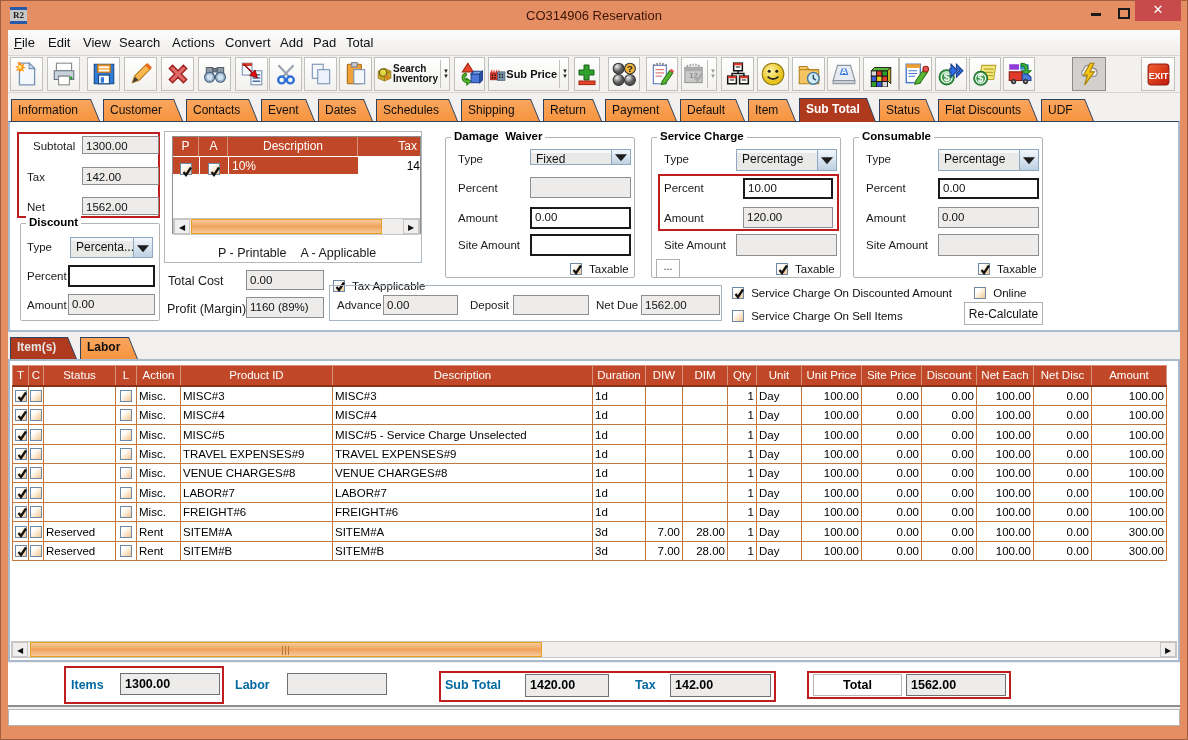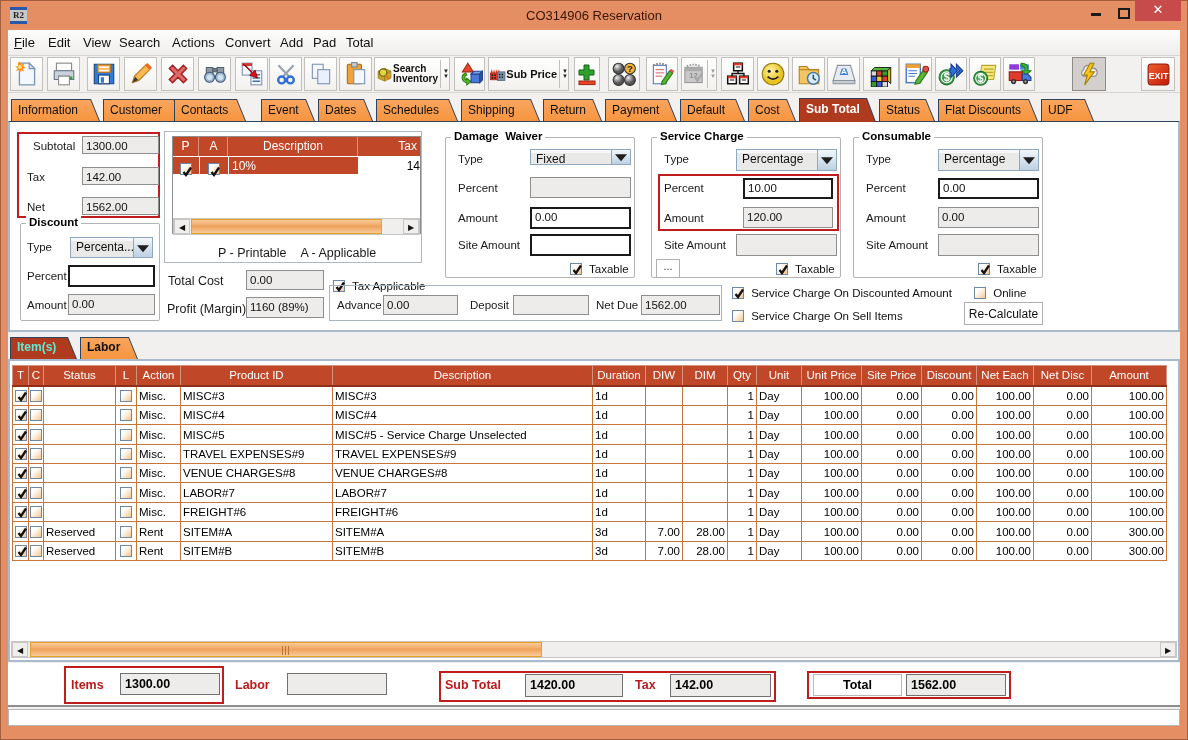--- a/index.html
+++ b/index.html
@@ -54,21 +54,21 @@
 #itemtable td { font-size:11.5px; color:#000; height:19px; border:1px solid #C4763B; overflow:hidden; white-space:nowrap; padding:0 2px; }
 #itemtable td.cc { text-align:center; padding:0; }
 #itemtable td.rgt { text-align:right; }
 #itemtable td.lft { text-align:left; }
 
 .sbh { position:absolute; height:17px; background:#F0EFEE; border:1px solid #C8C6C4; }
 .sbthumb { position:absolute; top:0px; height:15px; background:linear-gradient(#F8CA9A,#EFA35C,#F8CA9A); border:1px solid #E8A020; }
 .sbarrow { position:absolute; top:0; width:16px; height:15px; background:#F0EFEE; border:1px solid #C8C6C4; font-size:8px; text-align:center; line-height:15px; color:#111; }
 
 #totalsbar { position:absolute; left:8px; top:663px; width:1172px; height:44px; background:#fff; border-bottom:2px solid #8E8E8E; }
-.blbl { position:absolute; font-size:12.5px; font-weight:bold; color:#b91c1c; }
+.blbl { position:absolute; font-size:12.5px; font-weight:bold; color:#0369a1; }
 .bfld { position:absolute; background:#EDECEB; border:1px solid #707070; font-size:12.5px; font-weight:bold; color:#000; padding:3px 0 0 4px; }
 #statusbar { position:absolute; left:8px; top:709px; width:1172px; height:17px; background:#fff; border:1px solid #B8B6B4; }
 </style></head>
 <body>
 <div id="win">
  <div id="client"></div>
  <div id="title">
    <div id="r2icon">R2</div>
    <div class="cap">CO314906 Reservation</div>
    <div id="minb"></div>
@@ -366,21 +366,21 @@
       </div>
 
  </div>
  <div id="tabstrip">
 <div class="tab" style="left:3px;width:89px">
         <i>Information</i>
       </div>
 <div class="tab" style="left:95px;width:80px">
         <i>Customer</i>
       </div>
-<div class="tab" style="left:166px;width:72px">
+<div class="tab" style="left:178px;width:72px">
         <i>Contacts</i>
       </div>
 <div class="tab" style="left:253px;width:54px">
         <i>Event</i>
       </div>
 <div class="tab" style="left:310px;width:55px">
         <i>Dates</i>
       </div>
 <div class="tab" style="left:368px;width:82px">
         <i>Schedules</i>
@@ -391,21 +391,21 @@
 <div class="tab" style="left:535px;width:59px">
         <i>Return</i>
       </div>
 <div class="tab" style="left:597px;width:72px">
         <i>Payment</i>
       </div>
 <div class="tab" style="left:672px;width:65px">
         <i>Default</i>
       </div>
 <div class="tab" style="left:740px;width:48px">
-        <i>Cost</i>
+        <i>Item</i>
       </div>
 <div class="tab sel" style="left:791px;width:77px">
         <i>Sub Total</i>
       </div>
 <div class="tab" style="left:871px;width:56px">
         <i>Status</i>
       </div>
 <div class="tab" style="left:930px;width:100px">
         <i>Flat Discounts</i>
       </div>
@@ -518,21 +518,21 @@
           </svg></span> Taxable</div>
 
    <div class="cbrow" style="left:722px;top:165px"><span class="cb "><svg viewBox="0 0 12 12" width="12" height="12">
             <path d="M2.5 6 L5 9 L10 1.5" stroke="#111" stroke-width="2.3" fill="none"></path>
           </svg></span> Service Charge On Discounted Amount</div>
    <div class="cbrow" style="left:964px;top:165px"><span class="cb "></span> Online</div>
    <div class="cbrow" style="left:722px;top:188px"><span class="cb "></span> Service Charge On Sell Items</div>
    <div class="abs" style="left:954px;top:180px;width:79px;height:23px;border:1px solid #B0B0B0;font-size:12px;text-align:center;padding-top:4px;color:#111">Re-Calculate</div>
  </div>
 
- <div class="itab" style="left:10px;top:337px;width:67px;height:22px;color:#5eead4;">
+ <div class="itab" style="left:10px;top:337px;width:67px;height:22px;color:#e5e5e5;">
       <i style="background:#AF3A1E">Item(s)</i>
     </div>
  <div class="itab" style="left:80px;top:337px;width:58px;height:22px;color:#101010;">
       <i style="background:linear-gradient(#FAA55E,#F6953F)">Labor</i>
     </div>
  <div id="tablepanel">
    <table id="itemtable">
      <tbody>
           <tr>
             <th style="width:16px">T</th>
@@ -764,21 +764,21 @@
    </div>
  </div>
  <div id="totalsbar">
    <div class="redbox" style="left:56px;top:3px;width:160px;height:38px"></div>
    <div class="blbl" style="left:63px;top:15px">Items</div>
    <div class="bfld" style="left:112px;top:10px;width:100px;height:22px">1300.00</div>
    <div class="blbl" style="left:227px;top:15px">Labor</div>
    <div class="bfld" style="left:279px;top:10px;width:100px;height:22px;font-weight:normal"></div>
    <div class="redbox" style="left:431px;top:8px;width:337px;height:31px"></div>
    <div class="blbl" style="left:437px;top:15px">Sub Total</div>
-   <div class="bfld" style="left:517px;top:11px;width:98px;height:23px">1420.00</div>
+   <div class="bfld" style="left:517px;top:11px;width:84px;height:23px">1420.00</div>
    <div class="blbl" style="left:627px;top:15px">Tax</div>
    <div class="bfld" style="left:662px;top:11px;width:101px;height:23px">142.00</div>
    <div class="redbox" style="left:799px;top:8px;width:204px;height:28px"></div>
    <div class="abs" style="left:805px;top:11px;width:89px;height:22px;border:1px solid #B8B8B8;background:#fff;text-align:center;font-weight:bold;font-size:12.5px;padding-top:3px">Total</div>
    <div class="bfld" style="left:898px;top:11px;width:100px;height:22px">1562.00</div>
  </div>
  <div id="statusbar"></div>
 </div>
 
 </body></html>

